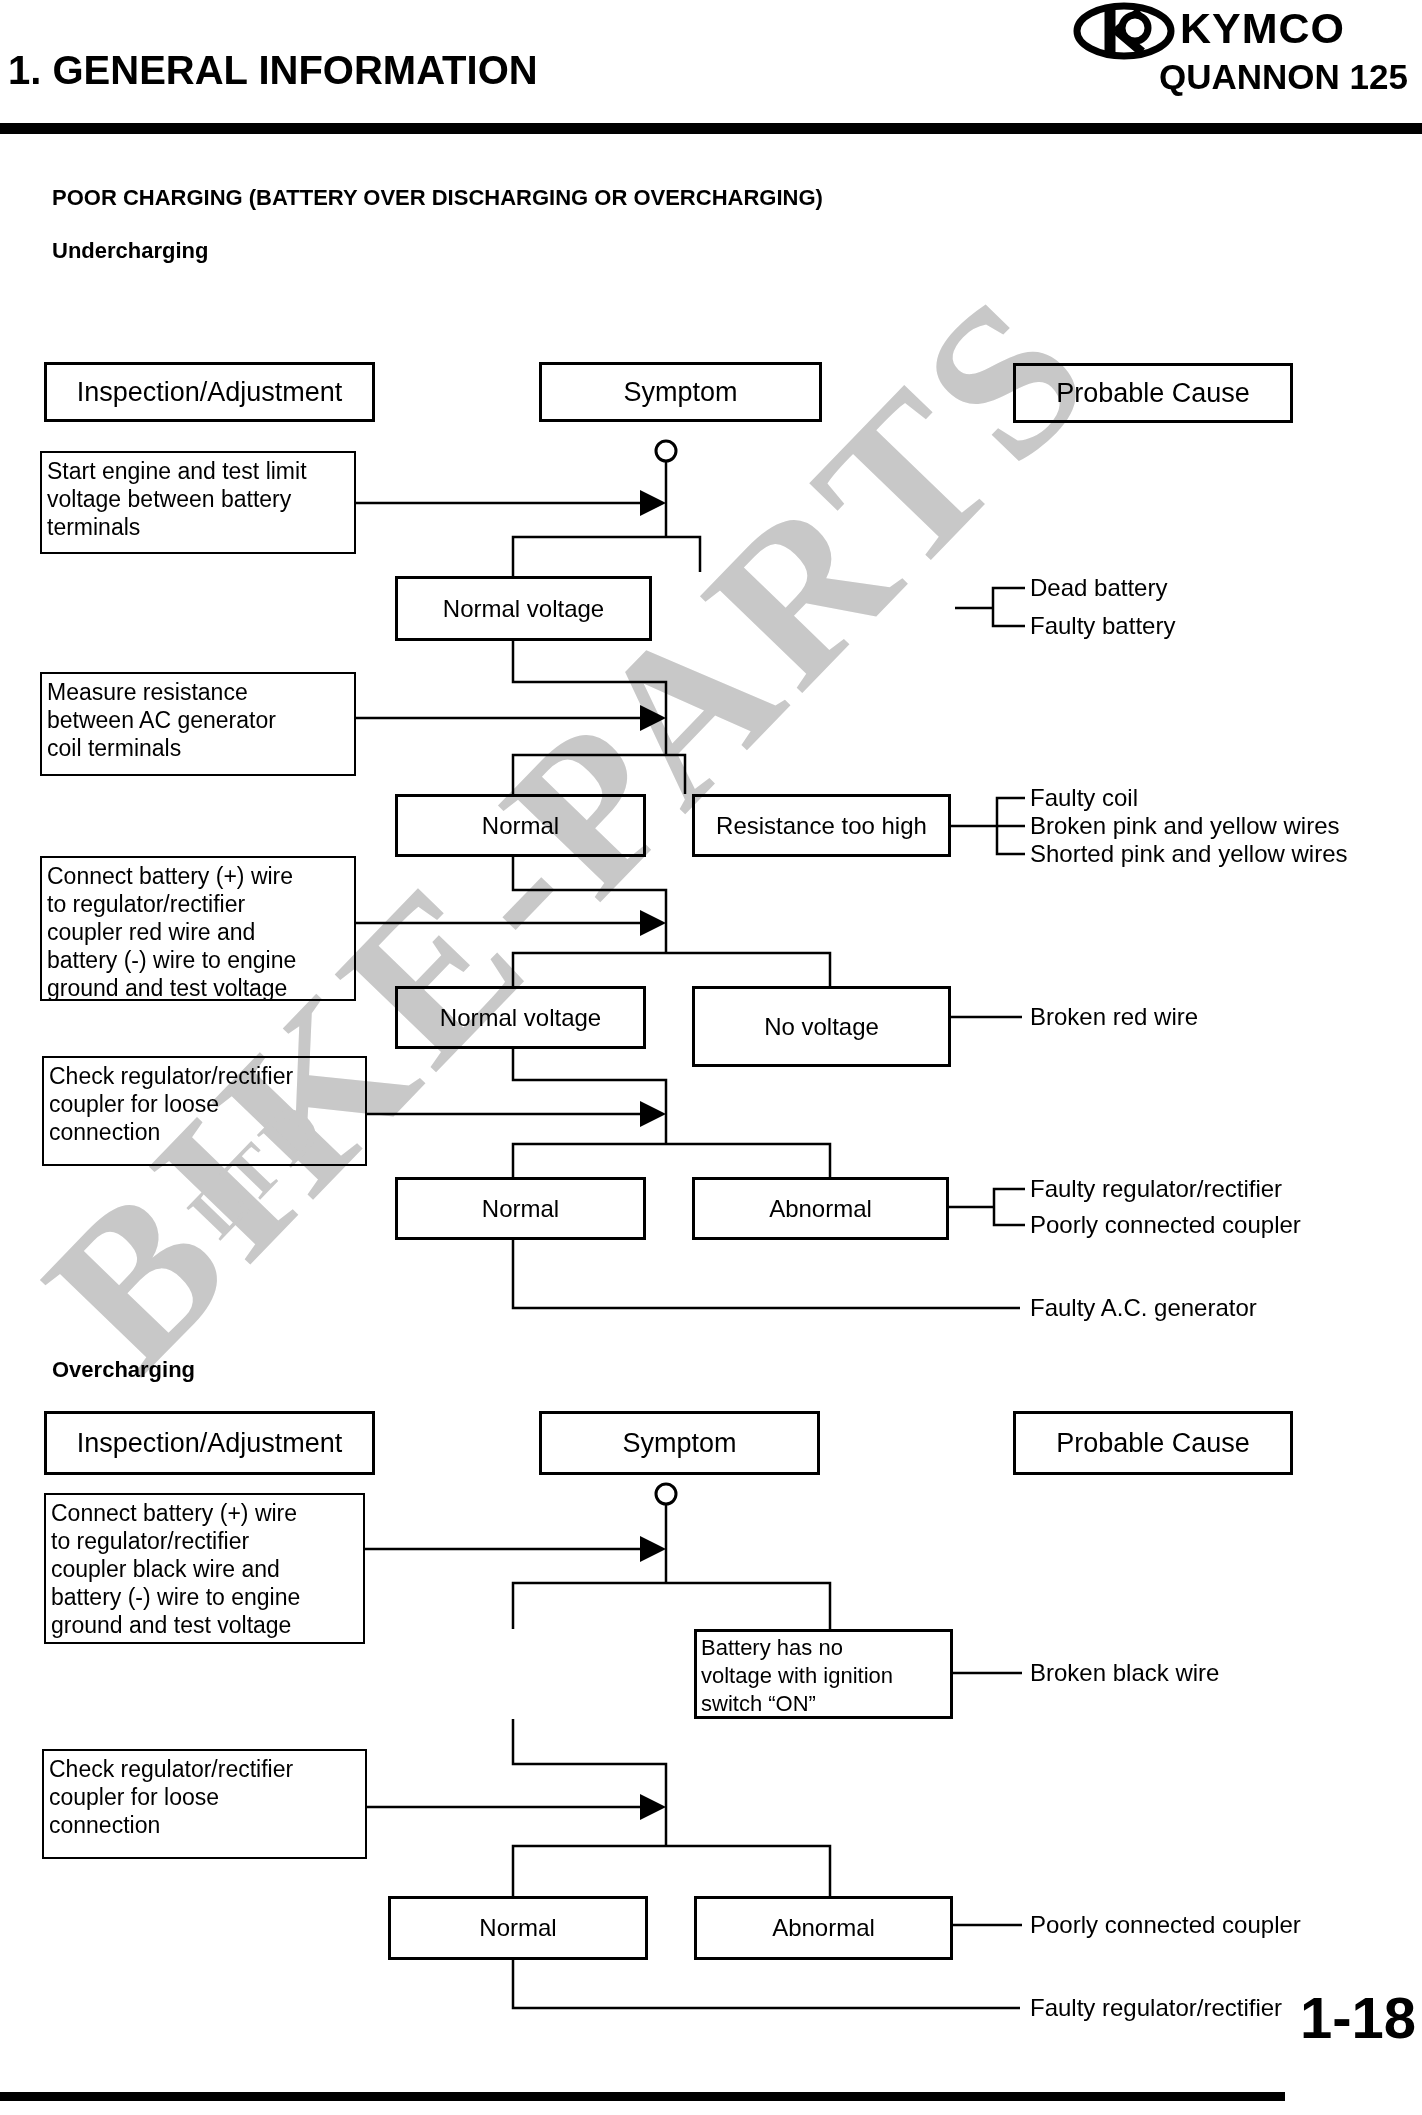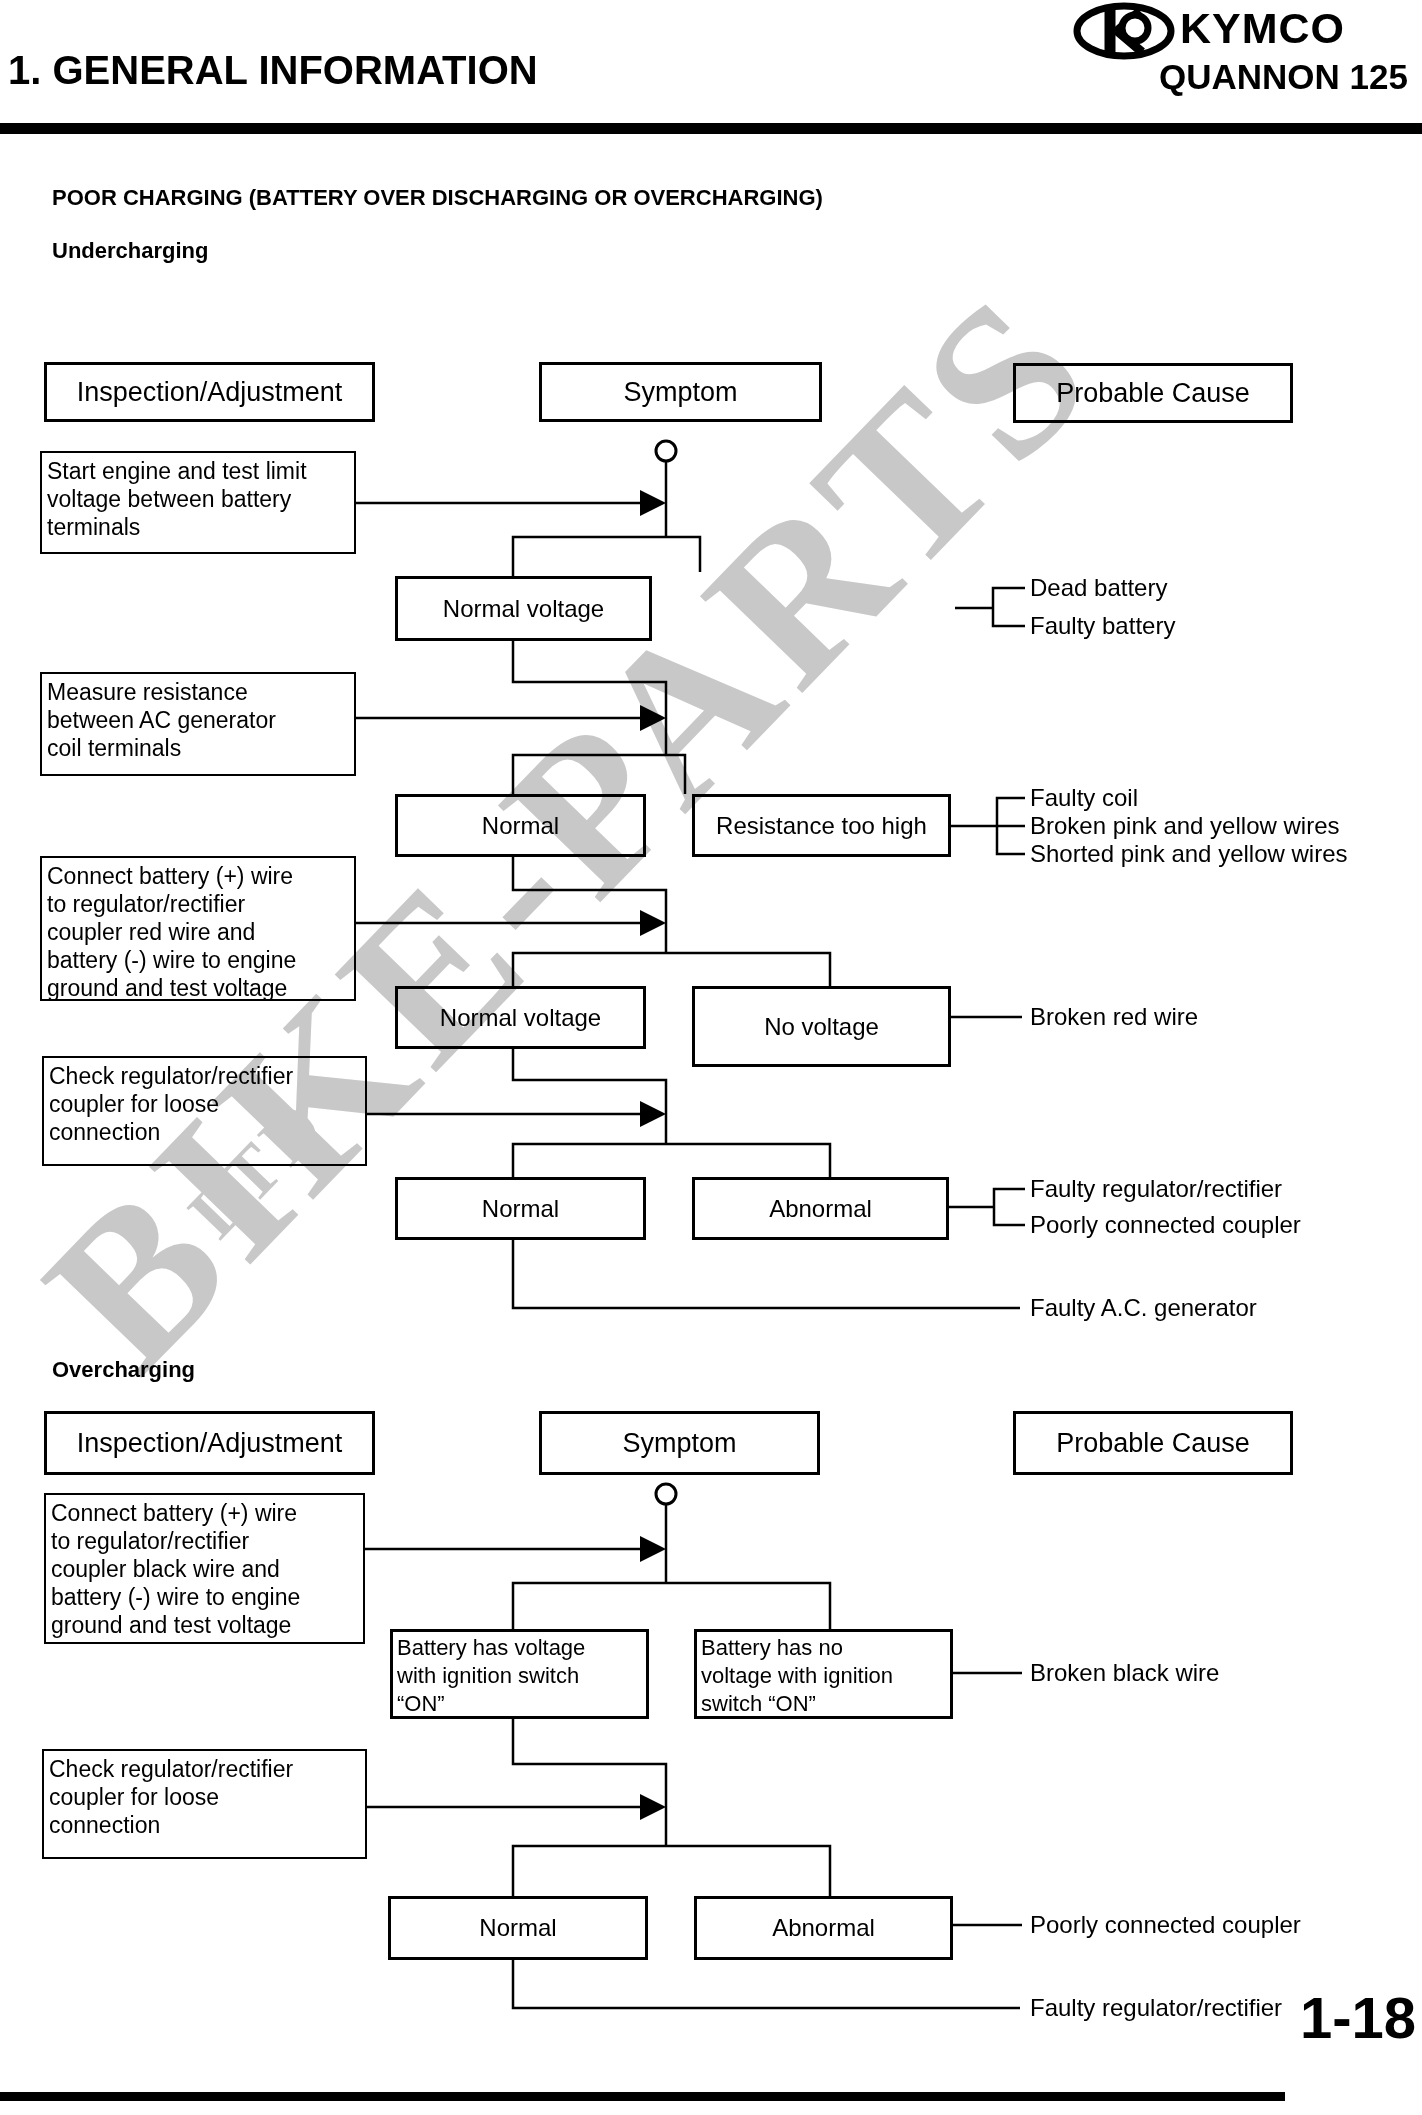--- a/index.html
+++ b/index.html
@@ -155,23 +155,20 @@
 
   <div class="insp" style="left:44px;top:1493px;width:321px;height:151px;">Connect battery (+) wire
 to regulator/rectifier
 coupler black wire and
 battery (-) wire to engine
 ground and test voltage</div>
   <div class="insp" style="left:42px;top:1749px;width:325px;height:110px;">Check regulator/rectifier
 coupler for loose
 connection</div>
 
-  <div class="box left cond" style="left:390px;top:1629px;width:259px;height:90px;">Battery has voltage
-with ignition switch
-“ON”</div>
   <div class="box left cond" style="left:694px;top:1629px;width:259px;height:90px;">Battery has no
 voltage with ignition
 switch “ON”</div>
 
   <div class="box" style="left:388px;top:1896px;width:260px;height:64px;">Normal</div>
   <div class="box" style="left:694px;top:1896px;width:259px;height:64px;">Abnormal</div>
 
   <div class="cause" style="top:1673px;">Broken black wire</div>
   <div class="cause" style="top:1925px;">Poorly connected coupler</div>
   <div class="cause" style="top:2008px;">Faulty regulator/rectifier</div>

